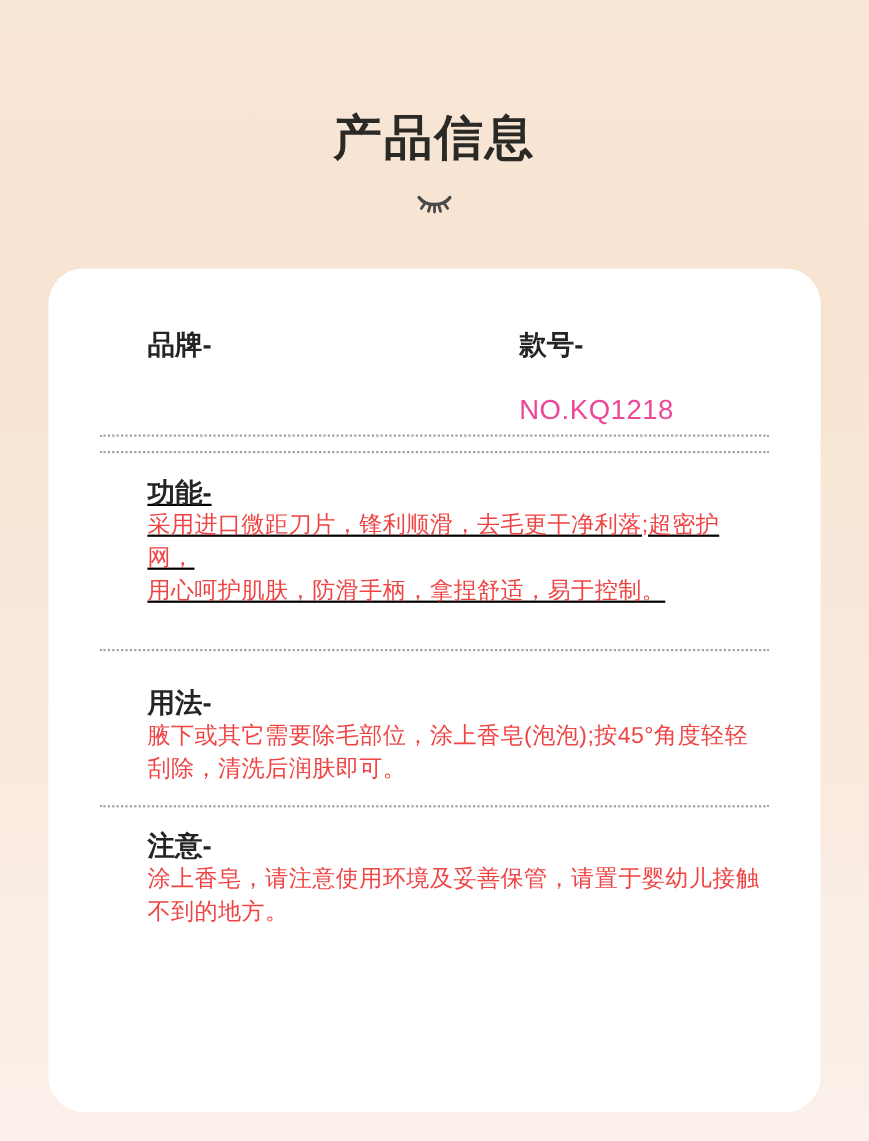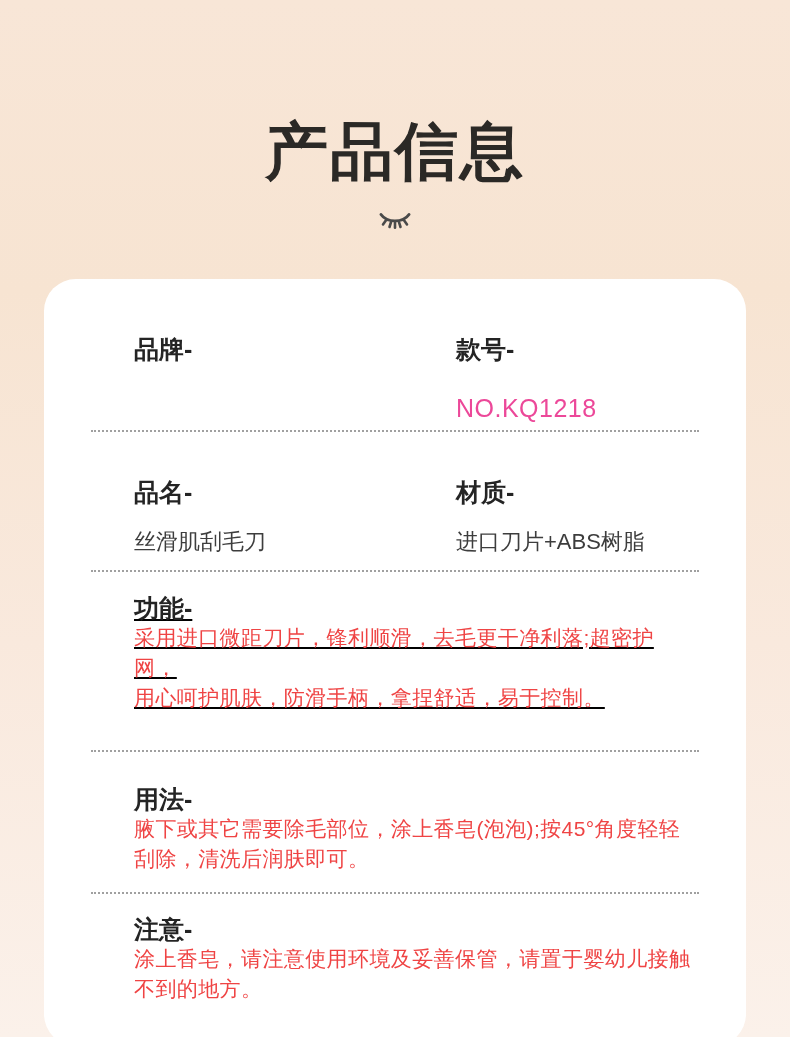--- a/index.html
+++ b/index.html
@@ -2,29 +2,29 @@
 <html><head>
 <meta charset="utf-8">
 <style>
   html,body { margin:0; padding:0; }
   body { font-family:"Liberation Sans","DejaVu Sans",sans-serif; }
   .page {
     position:relative; width:790px; height:1037px; overflow:hidden;
     background:linear-gradient(180deg,#f8e6d7 0%,#f7e4d2 28%,#f9e9dd 62%,#fbf1ea 100%);
   }
   .title {
-    margin:16px; padding-top:104px; text-align:center;
-    font-size:63px; line-height:1; font-weight:700; letter-spacing:2px; color:#2b2926;
+    margin:0; padding-top:104px; text-align:center;
+    font-size:44px; line-height:1; font-weight:700; letter-spacing:2px; color:#2b2926;
   }
   .lash-wrap { margin-top:28px; text-align:center; height:20px; }
   .card {
     box-sizing:border-box; width:702px; height:767px; margin:48px auto 0;
     background:#ffffff; border-radius:32px; padding:55px 47px 0 47px; overflow:hidden;
   }
-  .info-row { display:flex; padding-left:43px; }
+  .info-row { display:flex; padding-left:43px;gap:16px; }
   .col-left { width:322px; }
   .col-right { flex:1; }
   .label { font-size:25px; line-height:30px; font-weight:700; color:#242424; }
   .value-box { margin-top:22px; height:44px; display:flex; align-items:center; }
   .logo { white-space:nowrap; color:#141414; }
   .logo-latin { font-family:"DejaVu Serif","Liberation Serif",serif; font-size:33px; line-height:1; letter-spacing:-1px; }
   .logo-cjk { font-size:21px; font-weight:700; margin-left:2px; }
   .logo-reg { font-size:12px; vertical-align:14px; }
   .model-no { font-size:25px; color:#ec4899; letter-spacing:0.5px; }
   .row2 { margin-top:45px; }
@@ -66,30 +66,20 @@
       <div class="col-right">
         <div class="label">款号-</div>
         <div class="value-box">
           <div class="model-no">NO.KQ1218</div>
         </div>
       </div>
     </div>
 
     <hr class="dotted h1">
 
-    <div class="info-row row2">
-      <div class="col-left">
-        <div class="label">品名-</div>
-        <div class="plain-value">丝滑肌刮毛刀</div>
-      </div>
-      <div class="col-right">
-        <div class="label">材质-</div>
-        <div class="plain-value">进口刀片+ABS树脂</div>
-      </div>
-    </div>
 
     <hr class="dotted h2">
 
     <div class="section sec-function">
       <div class="label">功能-</div>
       <div class="para">采用进口微距刀片，锋利顺滑，去毛更干净利落;超密护网，
 用心呵护肌肤，防滑手柄，拿捏舒适，易于控制。</div>
     </div>
 
     <hr class="dotted h3">

